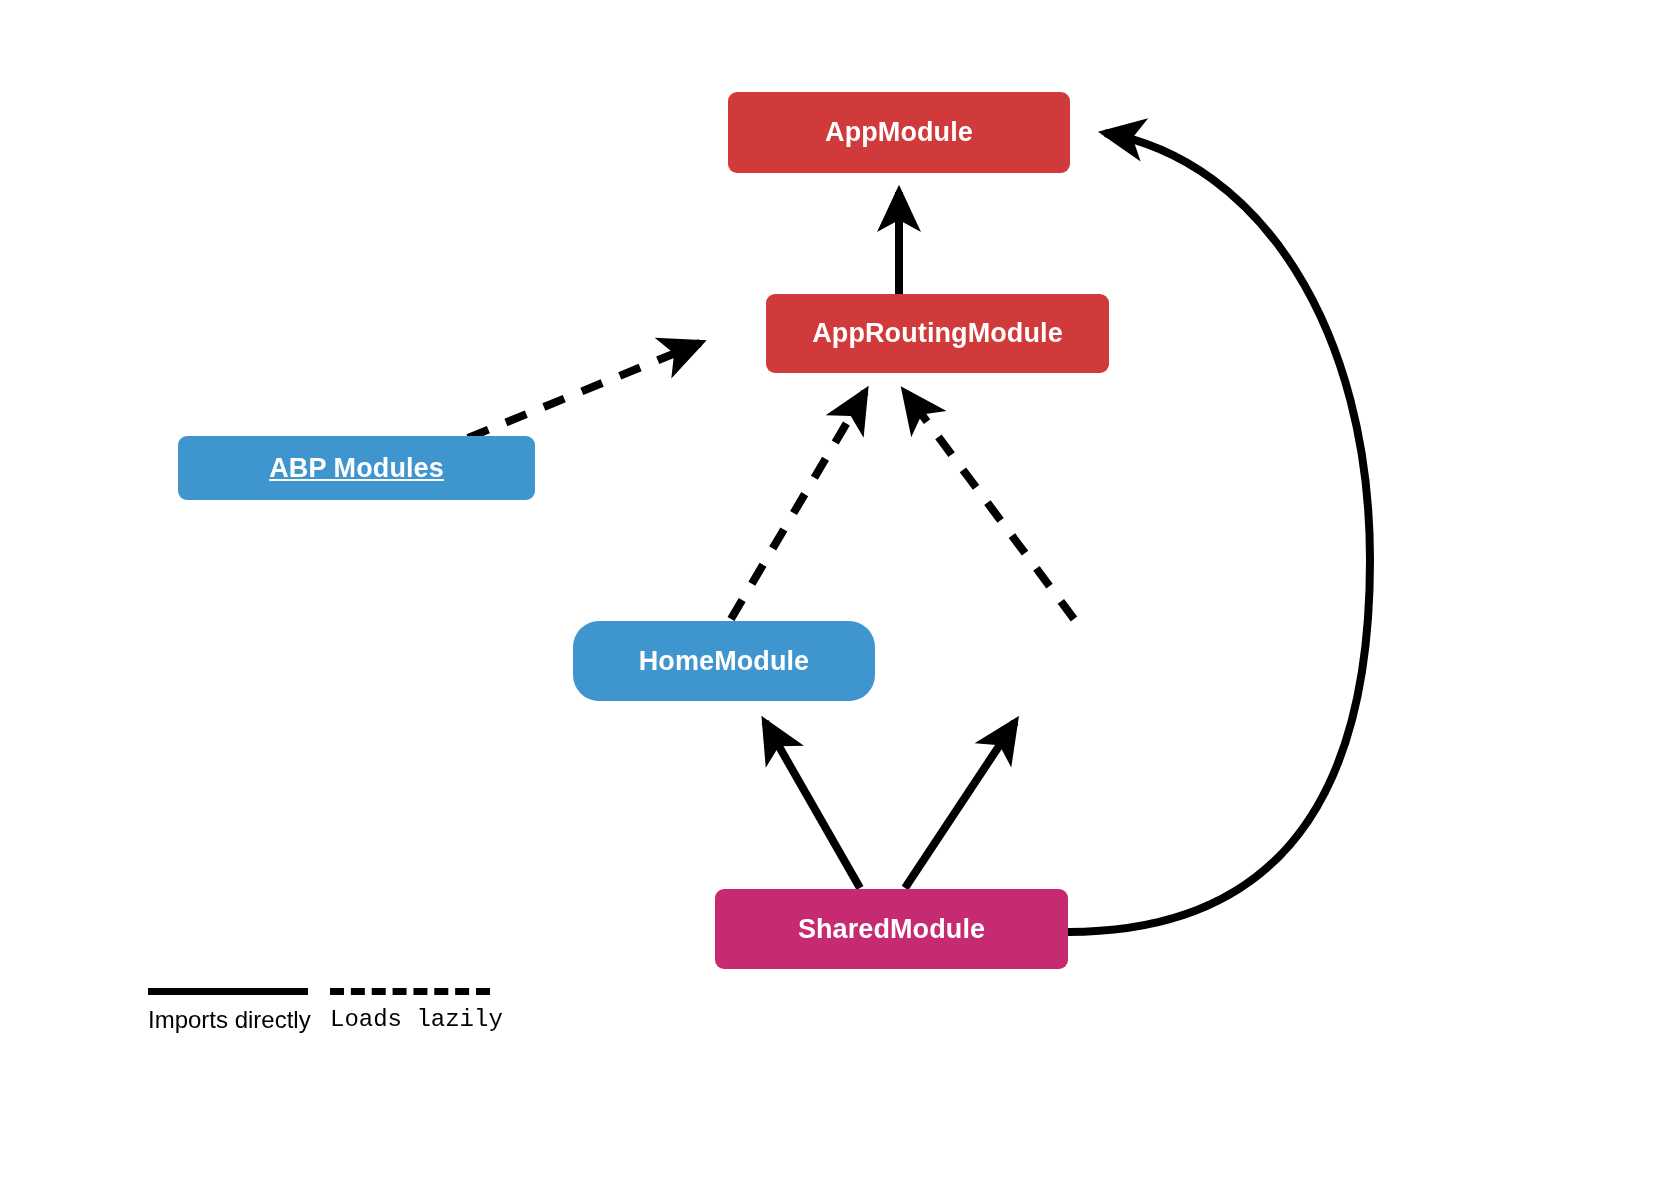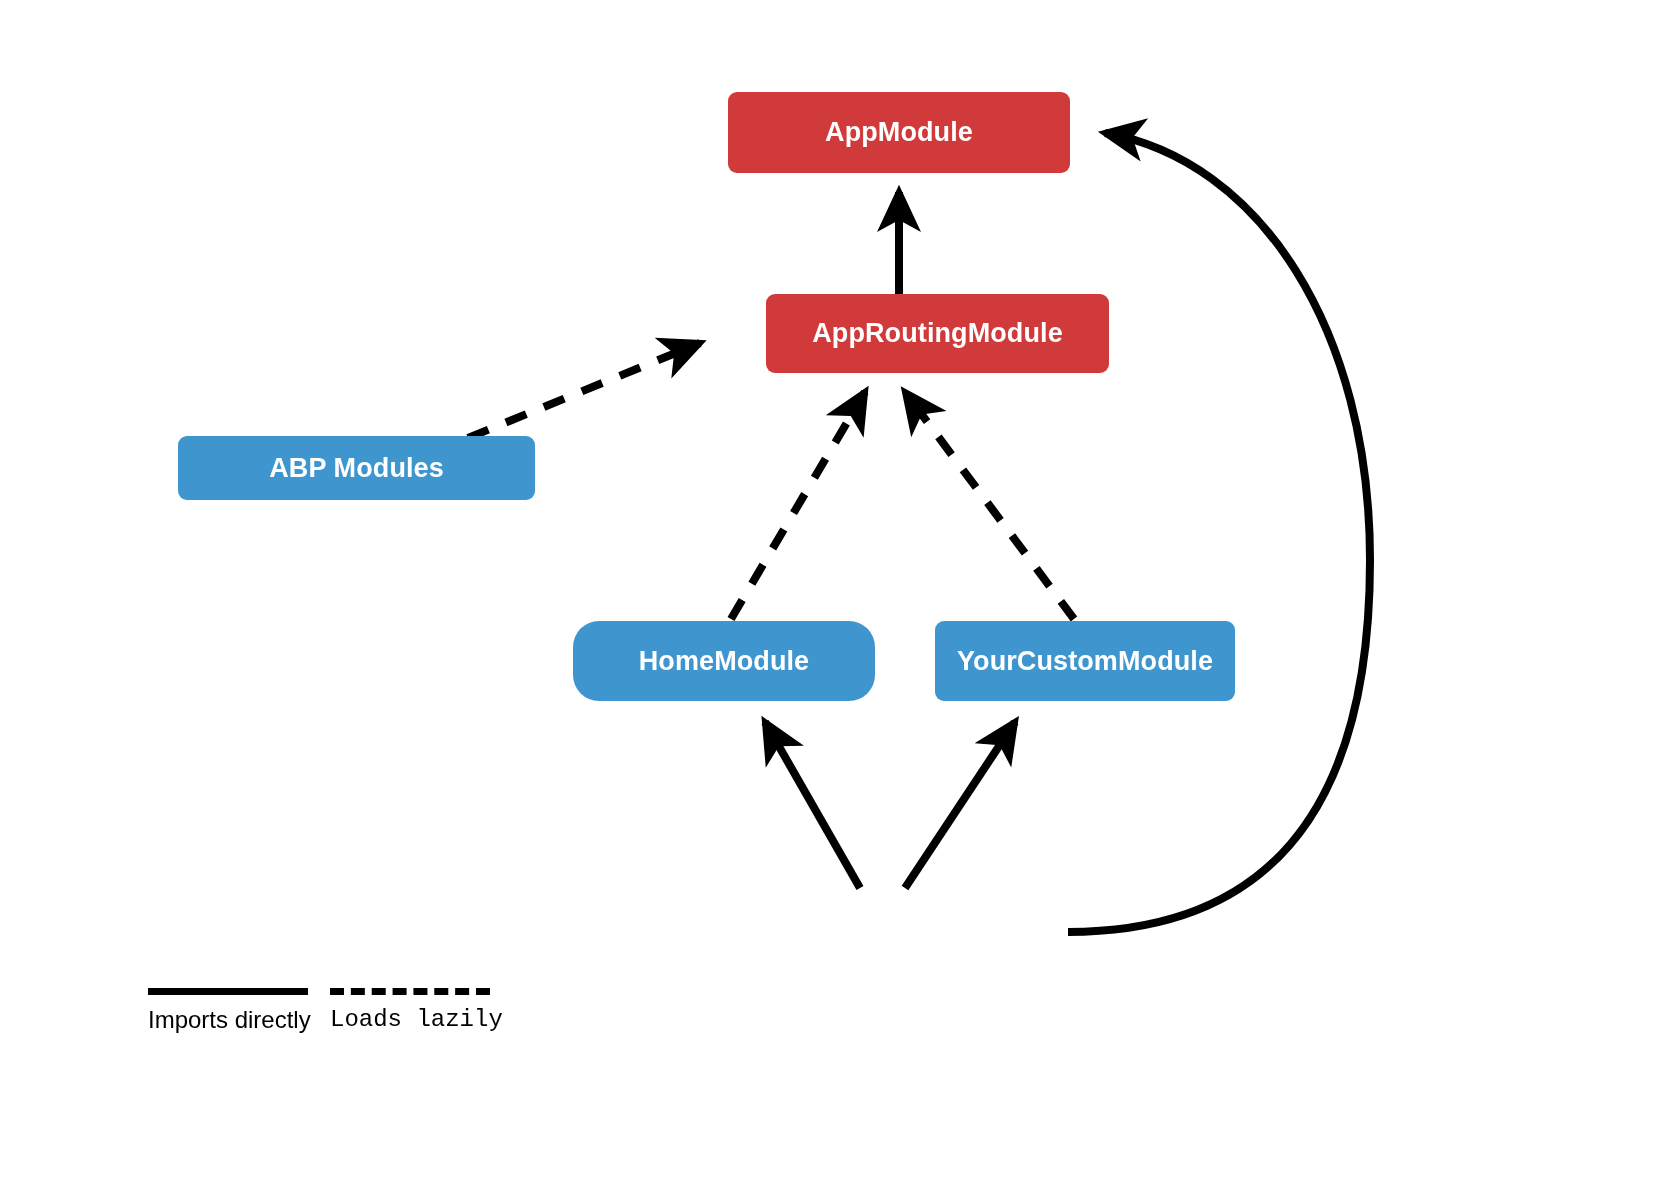--- a/index.html
+++ b/index.html
@@ -98,32 +98,32 @@
   </svg>
 
   <div class="node" style="left:728px; top:92px; width:342px; height:81px; background:#D13A3A;">
     <span>AppModule</span>
   </div>
 
   <div class="node" style="left:766px; top:294px; width:343px; height:79px; background:#D13A3A;">
     <span>AppRoutingModule</span>
   </div>
 
-  <div class="node" style="left:178px; top:436px; width:357px; height:64px; background:#3F96CF;">
+  <div class="node" style="left:178px; top:436px; width:357px; height:64px; background:#3F96CF;text-decoration:underline;">
     <span>ABP Modules</span>
   </div>
 
   <div class="node" style="left:573px; top:621px; width:302px; height:80px; background:#3F96CF;border-radius:26px;">
     <span>HomeModule</span>
   </div>
 
-  <div class="node" style="left:935px; top:621px; width:300px; height:80px; background:#3F96CF;">
-    <span>YourCustomModule</span>
+
+  <div class="node" style="left:715px; top:889px; width:353px; height:80px; background:#C62B72;">
+    <span>SharedModule</span>
   </div>
-
 
   <div class="legend" style="left:148px; top:988px; width:160px;">
     <div class="legend-swatch"></div>
     <div class="legend-label">Imports directly</div>
   </div>
 
   <div class="legend" style="left:330px; top:988px; width:160px;font-family:Liberation Mono, monospace;">
     <div class="legend-swatch dashed"></div>
     <div class="legend-label">Loads lazily</div>
   </div>

